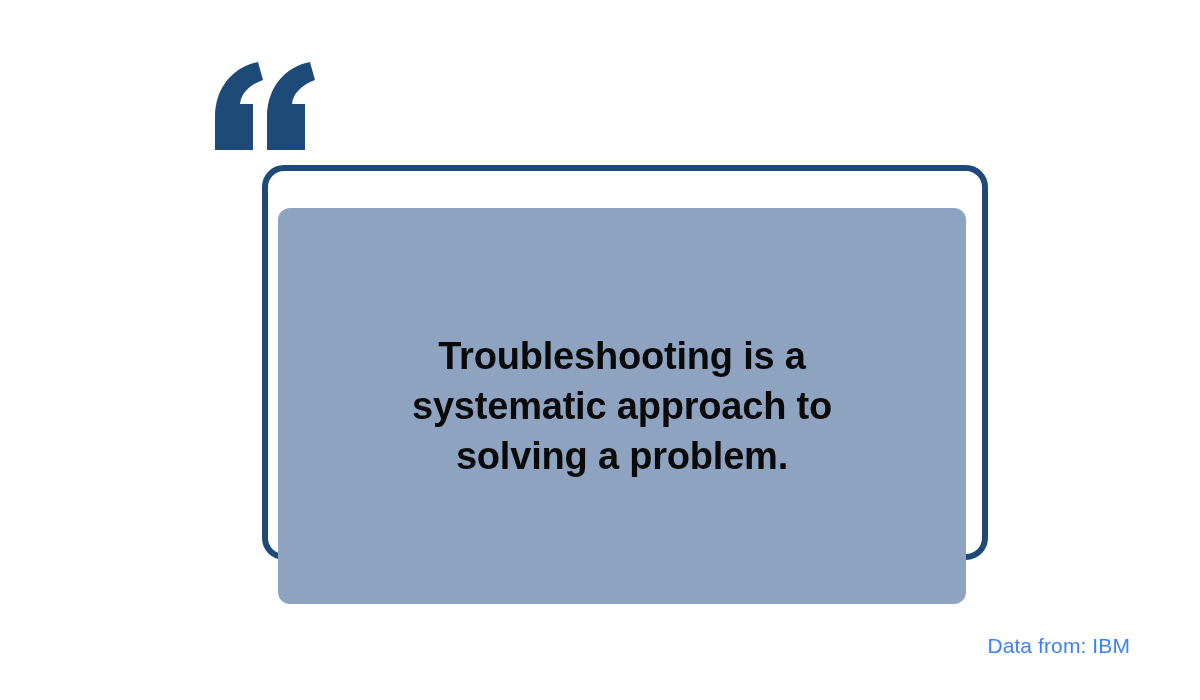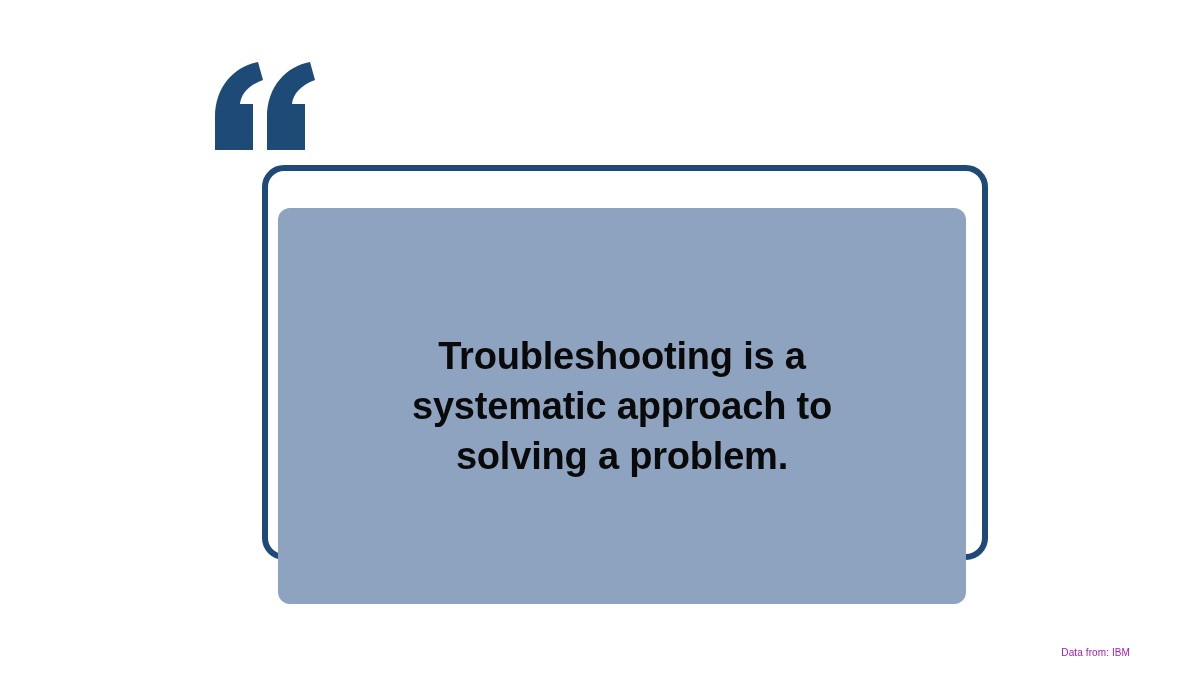--- a/index.html
+++ b/index.html
@@ -82,23 +82,23 @@
   .quote-glyph svg {
     display: block;
   }
 
   
   .source-note {
     position: absolute;
     right: 70px;
     bottom: 42px;
     font-family: "Liberation Sans", sans-serif;
-    font-size: 10px;
+    font-size: 21px;
     font-weight: normal;
-    color: #a21caf;
+    color: #3b82f6;
     letter-spacing: 0.1px;
     white-space: nowrap;
   }
 </style>
 </head>
 <body>
 
 <div class="slide">
 
   <div class="quote-frame-outline"></div>

